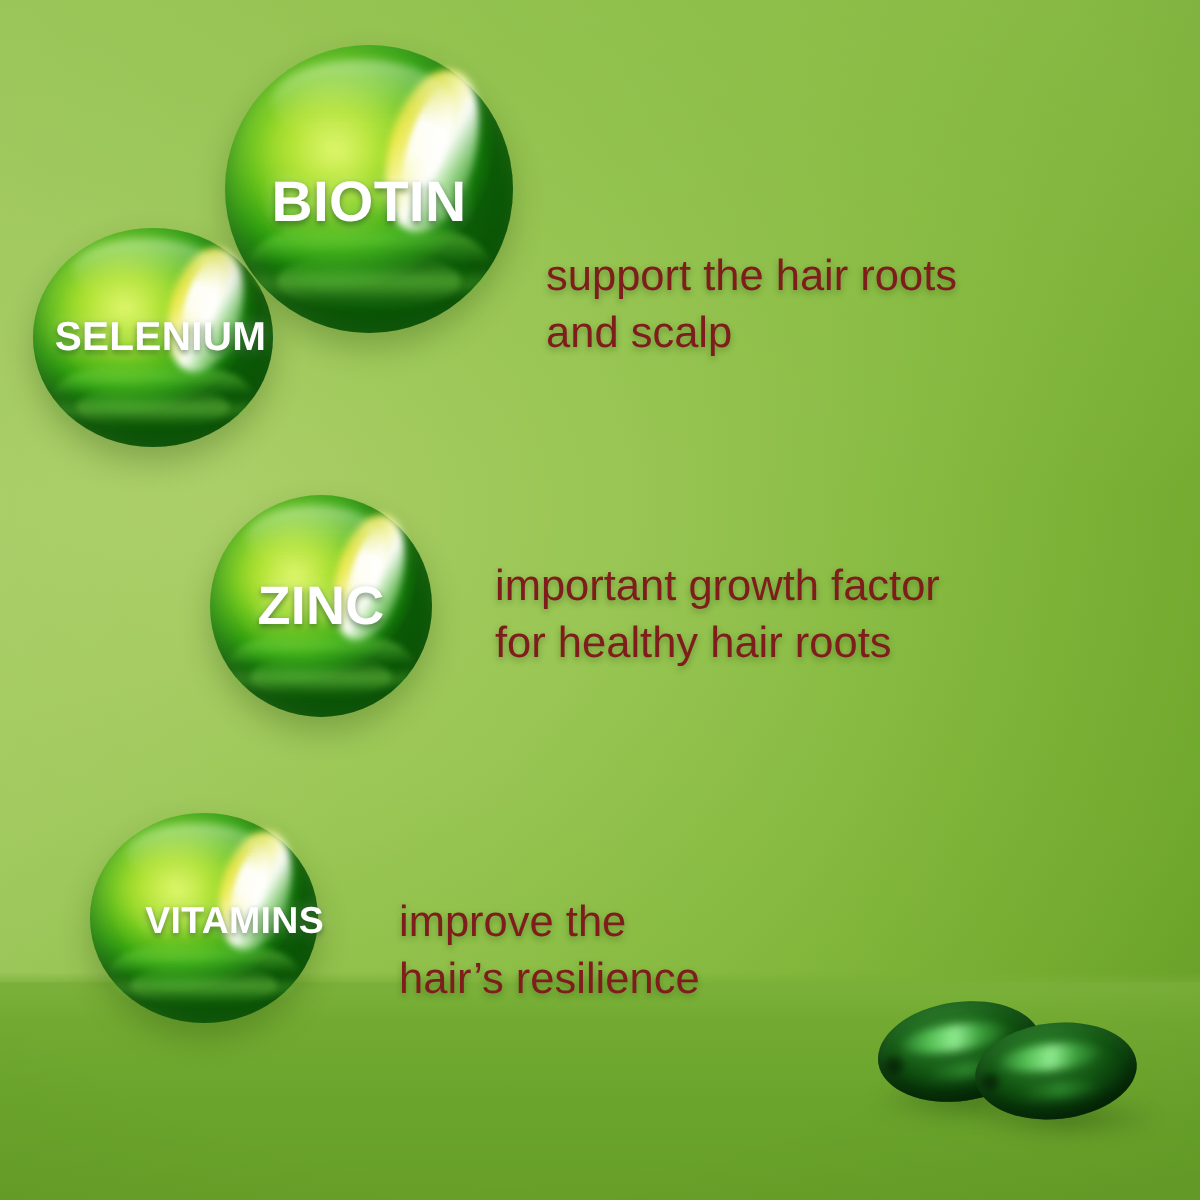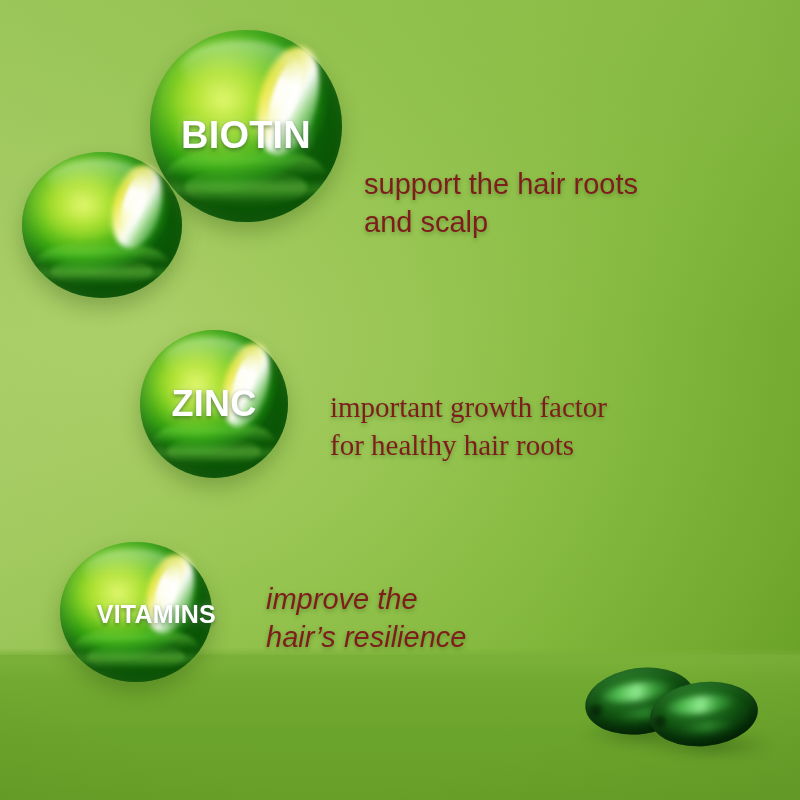--- a/index.html
+++ b/index.html
@@ -133,22 +133,22 @@
   
   .desc{
     position:absolute;
     color:#7f1d1d;
     font-size:29px;
     line-height:1.32;
     text-shadow:0 2px 4px rgba(40,80,15,0.40);
     white-space:pre-line;
   }
   #desc-1{left:364px;top:165px;}
-  #desc-2{left:330px;top:388px;font-family:Liberation Serif, serif;}
-  #desc-3{left:266px;top:580px;font-style:italic;}
+  #desc-2{left:330px;top:372px;}
+  #desc-3{left:266px;top:596px;}
 
   
   .capsule{position:absolute;border-radius:50%;}
   .capsule .body{
     position:absolute;inset:0;border-radius:50%;
     background:
       radial-gradient(62% 70% at 44% 30%, #2e7f2a 0%, #1f6a1f 34%, #115211 62%, #0a3d0c 85%, #072e09 100%);
     box-shadow:inset 0 -6px 12px rgba(0,25,0,0.65), inset 2px 3px 10px rgba(120,220,120,0.20);
   }
   .capsule .hl{
@@ -193,20 +193,21 @@
 
   <div class="sphere" id="sphere-selenium">
     <div class="ball"></div>
     <div class="core"></div>
     <div class="arc"></div>
     <div class="arc2"></div>
     <div class="streak"></div>
     <div class="streak2"></div>
     <div class="gloss"></div>
     <div class="rim"></div>
+    <div class="label">SELENIUM</div>
   </div>
 
   <div class="sphere" id="sphere-zinc">
     <div class="ball"></div>
     <div class="core"></div>
     <div class="arc"></div>
     <div class="arc2"></div>
     <div class="streak"></div>
     <div class="streak2"></div>
     <div class="gloss"></div>

